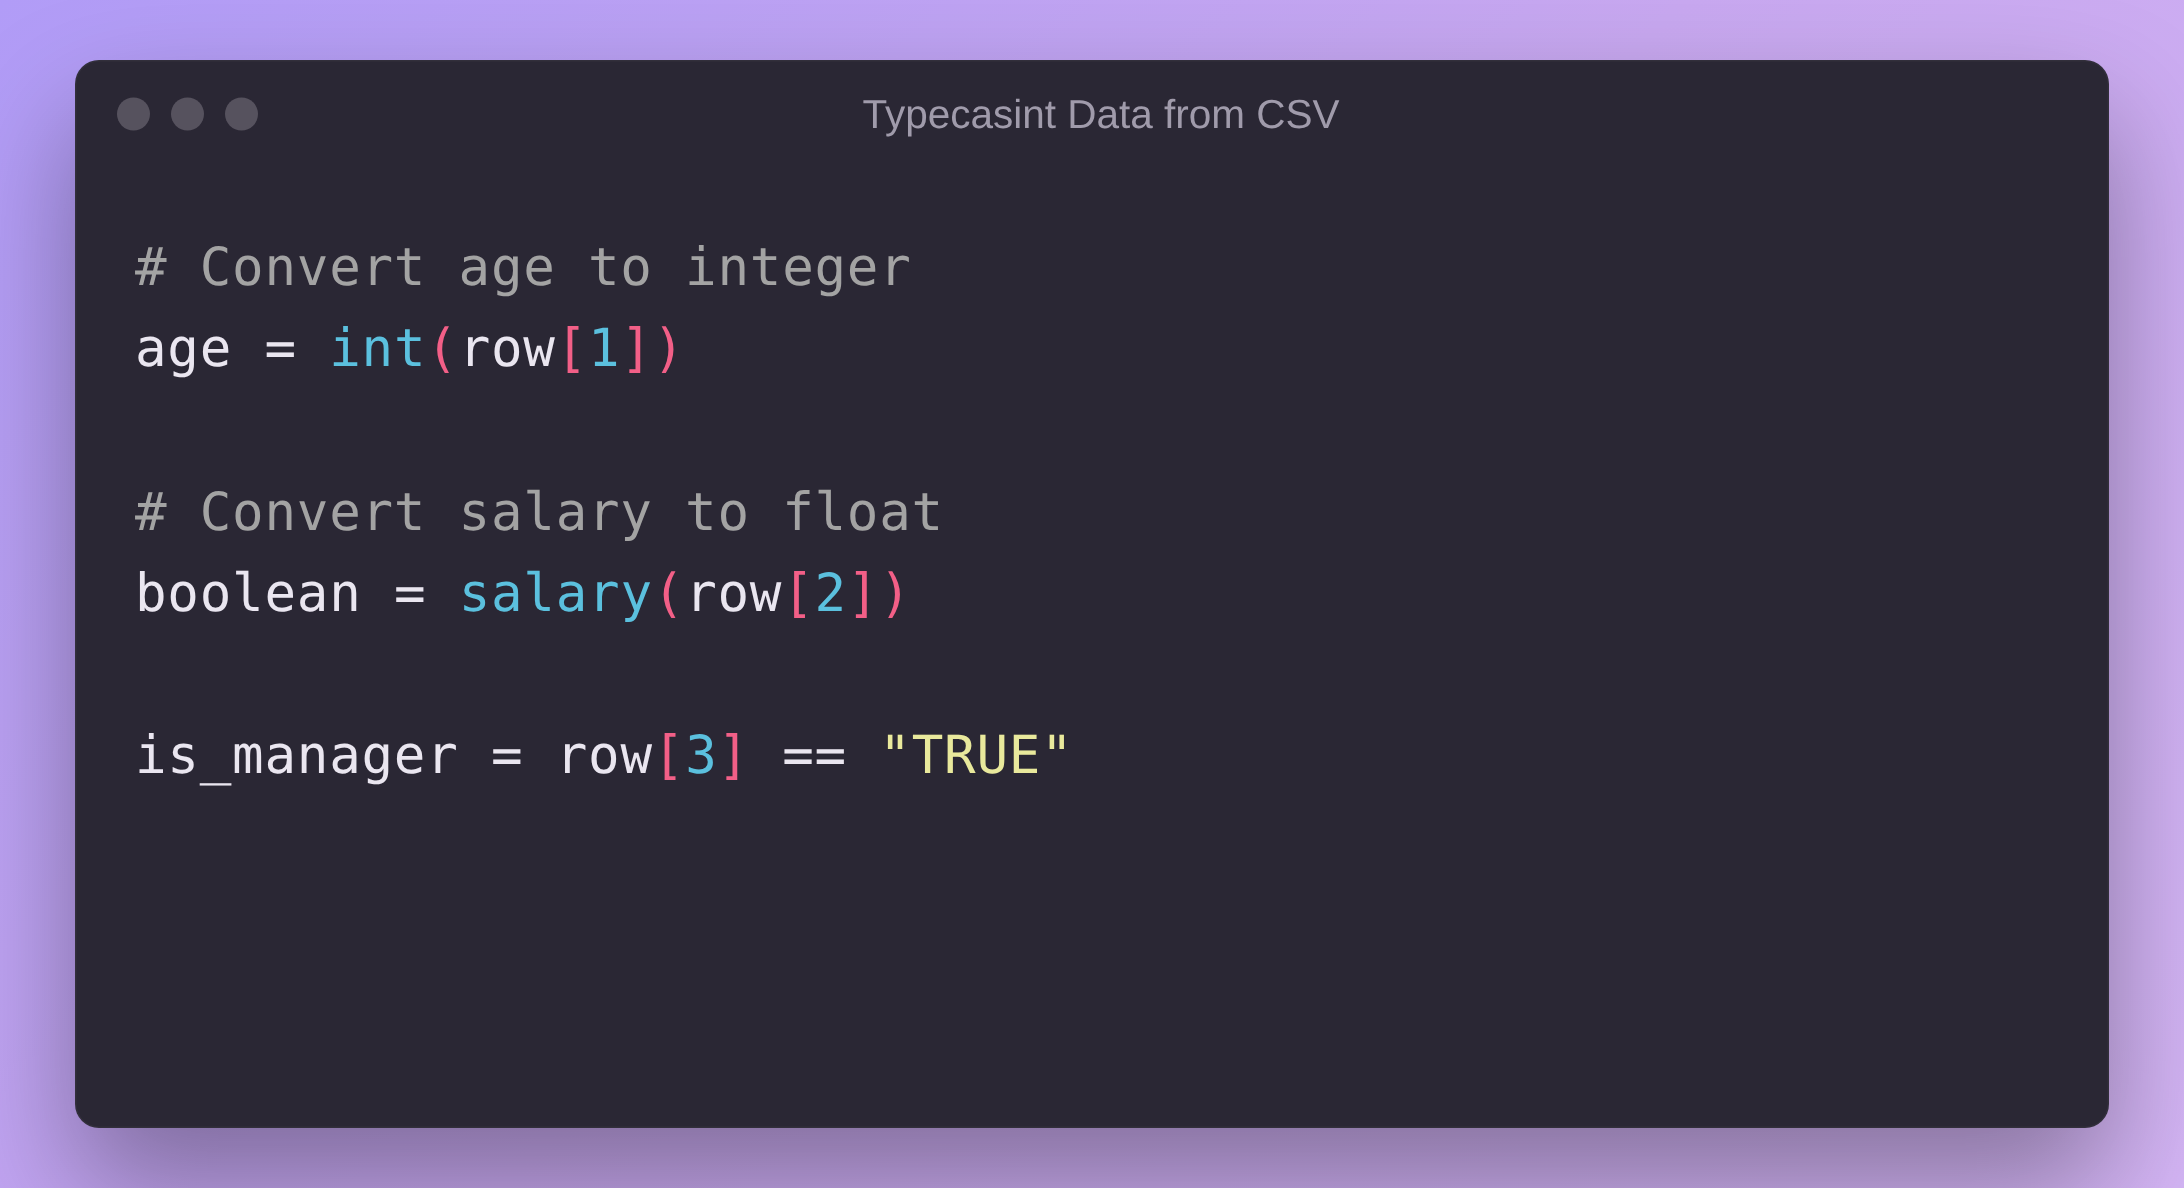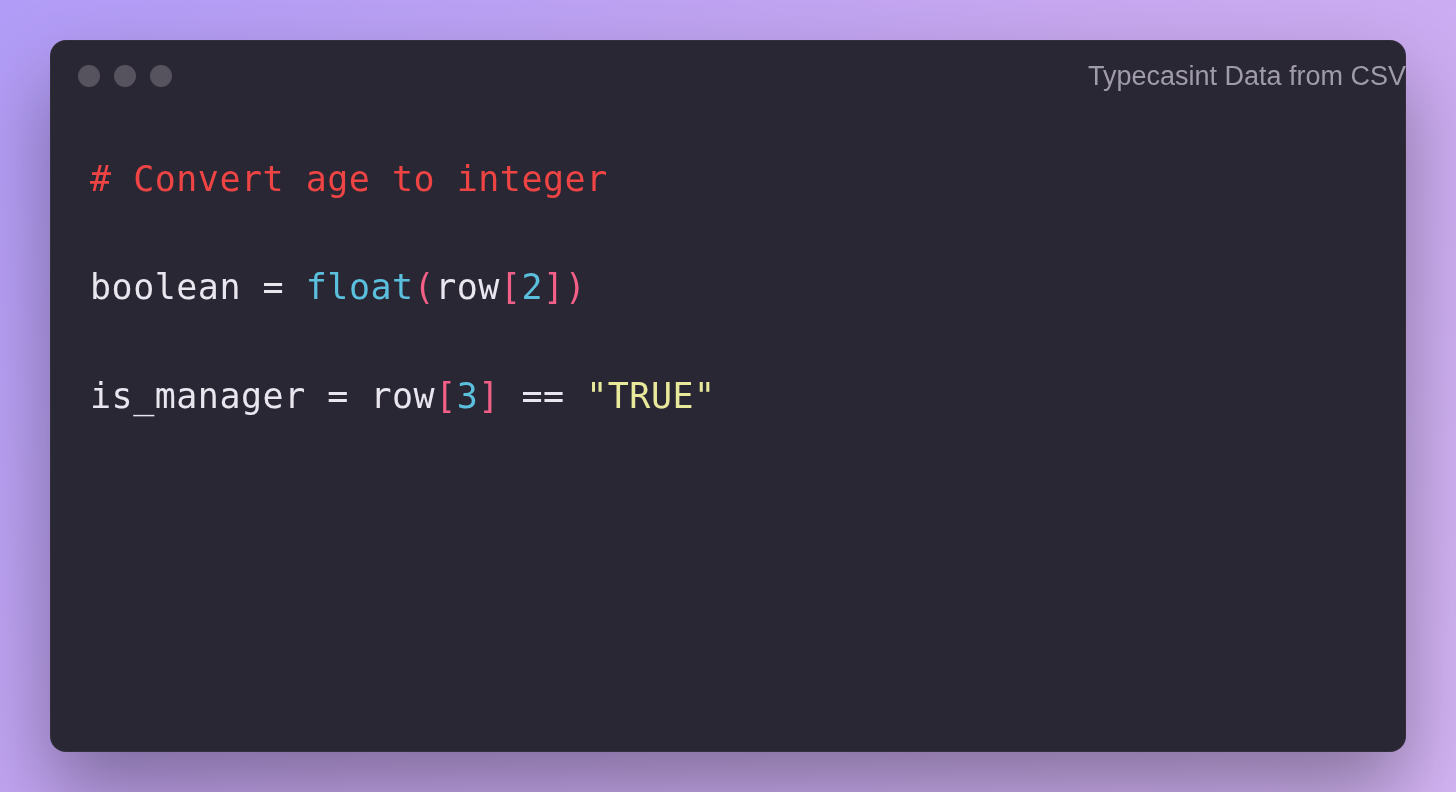--- a/index.html
+++ b/index.html
@@ -36,37 +36,37 @@
   }
   .dot {
     width: 22px;
     height: 22px;
     border-radius: 50%;
     background: #56525e;
   }
   .title {
     position: absolute;
     left: 12px; right: 0;
-    text-align: right;
+    text-align: center;
     color: #a09bab;
     font-size: 27px;
     font-family: -apple-system, BlinkMacSystemFont, 'Segoe UI', sans-serif;
     font-weight: 400;
     pointer-events: none;
   }
   .code-area {
     flex: 1;
     padding: 40px 40px 40px 40px;
     font-size: 35px;
     line-height: 1.55;
     letter-spacing: 0.5px;
   }
   .code-line { white-space: pre; }
   .blank { height: 54px; }
-  .tok-comment { color: #ef4444; }
+  .tok-comment { color: #a3a3a3; }
   .tok-ident   { color: #eae6f0; }
   .tok-op      { color: #eae6f0; }
   .tok-func    { color: #5bc0de; }
   .tok-punct   { color: #f25f87; }
   .tok-num     { color: #5bc0de; }
   .tok-str     { color: #e9e99c; }
 </style>
 </head>
 <body>
 
@@ -77,25 +77,27 @@
       <div class="dot"></div>
       <div class="dot"></div>
     </div>
     <div class="title">Typecasint Data from CSV</div>
   </div>
 
   <div class="code-area">
 
     <div class="code-line"><span class="tok-comment"># Convert age to integer</span></div>
 
+    <div class="code-line"><span class="tok-ident">age</span><span class="tok-op"> </span><span class="tok-op">=</span><span class="tok-op"> </span><span class="tok-func">int</span><span class="tok-punct">(</span><span class="tok-ident">row</span><span class="tok-punct">[</span><span class="tok-num">1</span><span class="tok-punct">]</span><span class="tok-punct">)</span></div>
 
     <div class="blank"></div>
 
+    <div class="code-line"><span class="tok-comment"># Convert salary to float</span></div>
 
-    <div class="code-line"><span class="tok-ident">boolean</span><span class="tok-op"> </span><span class="tok-op">=</span><span class="tok-op"> </span><span class="tok-func">float</span><span class="tok-punct">(</span><span class="tok-ident">row</span><span class="tok-punct">[</span><span class="tok-num">2</span><span class="tok-punct">]</span><span class="tok-punct">)</span></div>
+    <div class="code-line"><span class="tok-ident">boolean</span><span class="tok-op"> </span><span class="tok-op">=</span><span class="tok-op"> </span><span class="tok-func">salary</span><span class="tok-punct">(</span><span class="tok-ident">row</span><span class="tok-punct">[</span><span class="tok-num">2</span><span class="tok-punct">]</span><span class="tok-punct">)</span></div>
 
     <div class="blank"></div>
 
 
     <div class="code-line"><span class="tok-ident">is_manager</span><span class="tok-op"> </span><span class="tok-op">=</span><span class="tok-op"> </span><span class="tok-ident">row</span><span class="tok-punct">[</span><span class="tok-num">3</span><span class="tok-punct">]</span><span class="tok-op"> </span><span class="tok-op">==</span><span class="tok-op"> </span><span class="tok-str">"TRUE"</span></div>
 
   </div>
 </div>
 
 </body></html>

